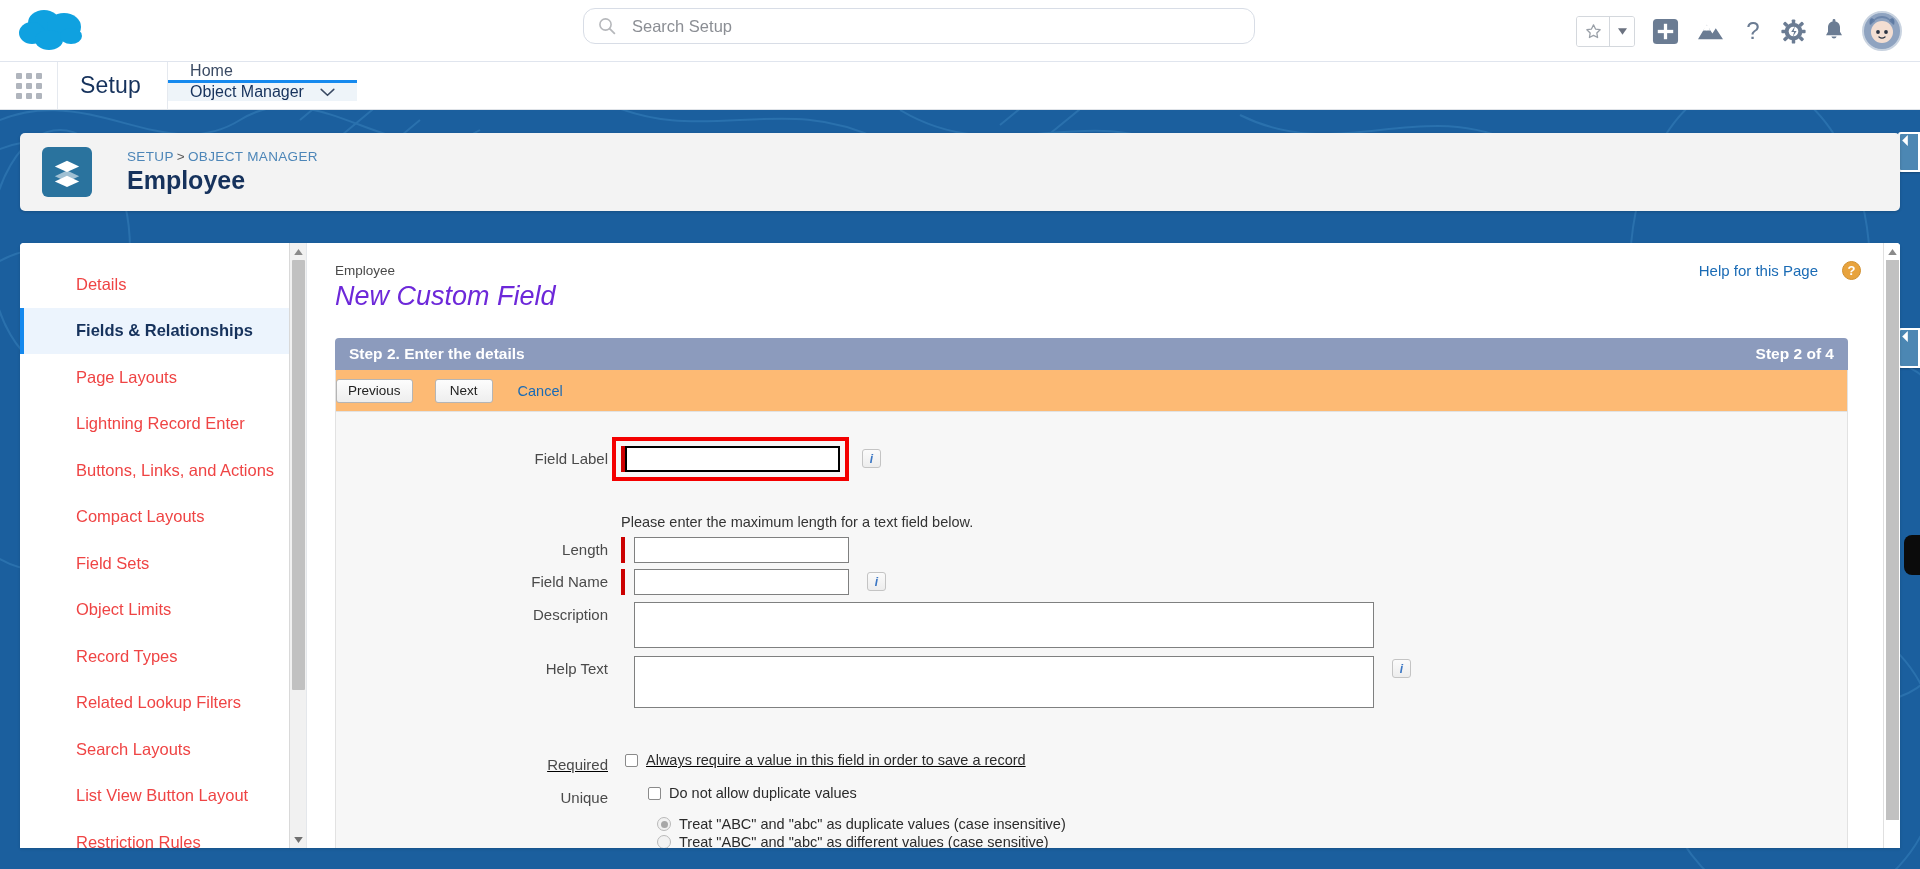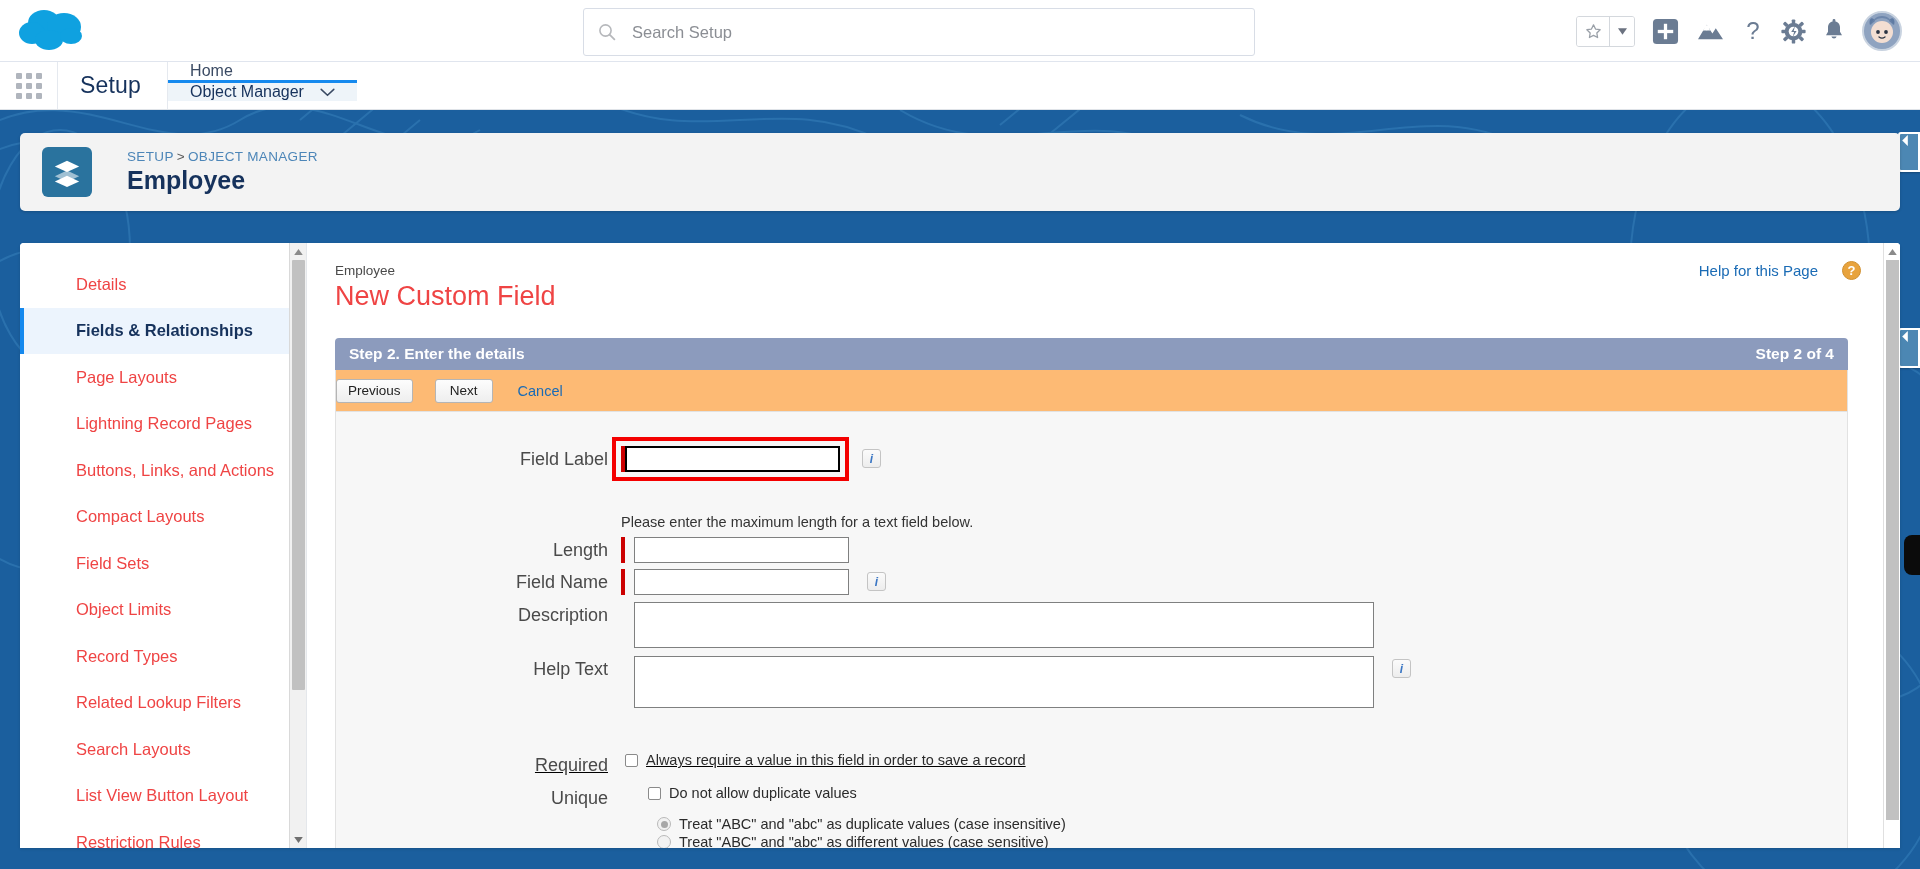--- a/index.html
+++ b/index.html
@@ -12,22 +12,22 @@
 
   
   .global-header {
     position: absolute; top: 0; left: 0; width: 1920px; height: 62px;
     background: #fff; display: flex; align-items: center;
     border-bottom: 1px solid #e0e5ee;
   }
   .sf-logo { position: absolute; left: 16px; top: 4px; width: 74px; height: 52px; }
 
   .global-search {
-    position: absolute; left: 583px; top: 8px; width: 672px; height: 48px;
-    border: 1px solid #d8dde6; border-radius: 3px; background: #fff;
+    position: absolute; left: 583px; top: 8px; width: 672px; height: 36px;
+    border: 1px solid #d8dde6; border-radius: 12px; background: #fff;
     display: flex; align-items: center; padding: 0 14px;
   }
   .global-search .s-ico { width: 18px; height: 18px; margin-right: 16px; opacity: .62; }
   .global-search-input {
     border: 0; outline: 0; font-size: 16.5px; color: #3e3e3c;
     font-family: "Liberation Sans", sans-serif; width: 100%; background: transparent;
   }
   .global-search-input::placeholder { color: #8b8e94; }
 
   .header-icons {
@@ -137,21 +137,21 @@
     cursor: pointer;
   }
   .help-badge {
     width: 19px; height: 19px; border-radius: 50%; background: #e8a33d;
     color: #fff; font-size: 13px; font-weight: bold;
     display: flex; align-items: center; justify-content: center;
     border: 1px solid #d08f2e;
   }
 
   .ctx-label { position: absolute; left: 28px; top: 20px; font-size: 13.5px; color: #4a4a4a; }
-  .page-heading { position: absolute; left: 28px; top: 38px; font-size: 27px; color: #ef4444; }
+  .page-heading { position: absolute; left: 28px; top: 38px; font-size: 27px; color: #6d28d9; font-style: italic; }
 
   .wizard {
     position: absolute; left: 0; right: 17px; top: 95px; bottom: 0;
   }
   .step-bar {
     margin: 0 18px 0 28px; height: 32px; background: #8c9bbd; color: #fff;
     border-radius: 4px 4px 0 0; display: flex; align-items: center;
     justify-content: space-between; padding: 0 14px;
     font-size: 15.5px; font-weight: bold;
   }
@@ -169,21 +169,21 @@
   }
   .wz-cancel { font-size: 14.5px; color: #1a6bb5; cursor: pointer; padding-left: 3px; }
 
   .form-panel {
     margin: 0 18px 0 28px; background: #f7f7f7; border: 1px solid #e2e2e2; border-top: 0;
     padding: 34px 0 0 0; height: 458px; position: relative;
   }
   .frow { display: flex; align-items: flex-start; margin-bottom: 0; }
   .flab {
     width: 285px; flex: none; text-align: right; padding-right: 13px;
-    font-size: 18px; color: #4a4a4a; line-height: 26px;
+    font-size: 15px; color: #4a4a4a; line-height: 26px;
   }
   .fctl { display: flex; align-items: flex-start; gap: 9px; }
   .req-bar { width: 4px; background: #c00; flex: none; align-self: stretch; }
 
   .inp {
     height: 26px; width: 215px; border: 1px solid #7f8080; background: #fff;
     font-size: 14px; padding: 0 4px; font-family: "Liberation Sans", sans-serif;
     outline: none;
   }
   .ta {
@@ -435,21 +435,21 @@
       <div class="sb-item">
         <span>Details</span>
         </div>
       <div class="sb-item active">
         <span>Fields &amp; Relationships</span>
         </div>
       <div class="sb-item">
         <span>Page Layouts</span>
         </div>
       <div class="sb-item">
-        <span>Lightning Record Pages</span>
+        <span>Lightning Record Enter</span>
         </div>
       <div class="sb-item">
         <span>Buttons, Links, and Actions</span>
         </div>
       <div class="sb-item">
         <span>Compact Layouts</span>
         </div>
       <div class="sb-item">
         <span>Field Sets</span>
         </div>

